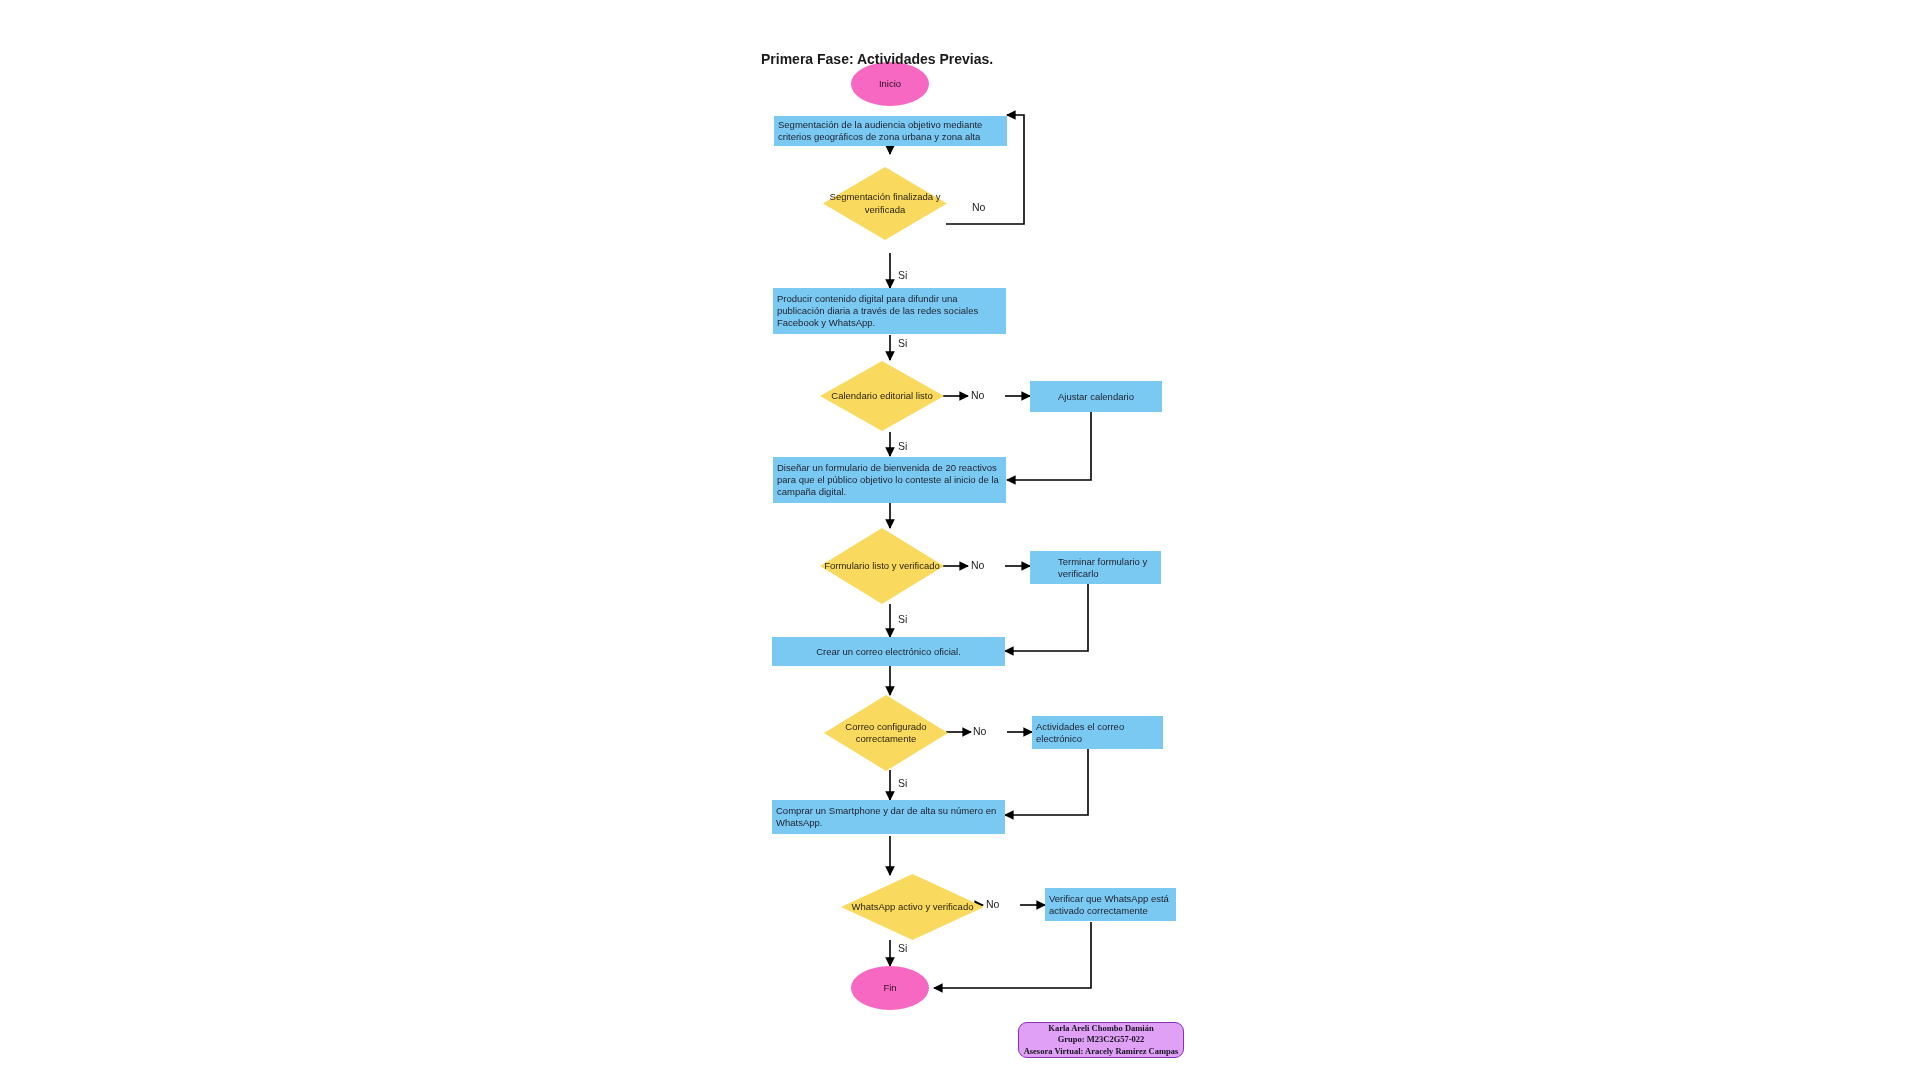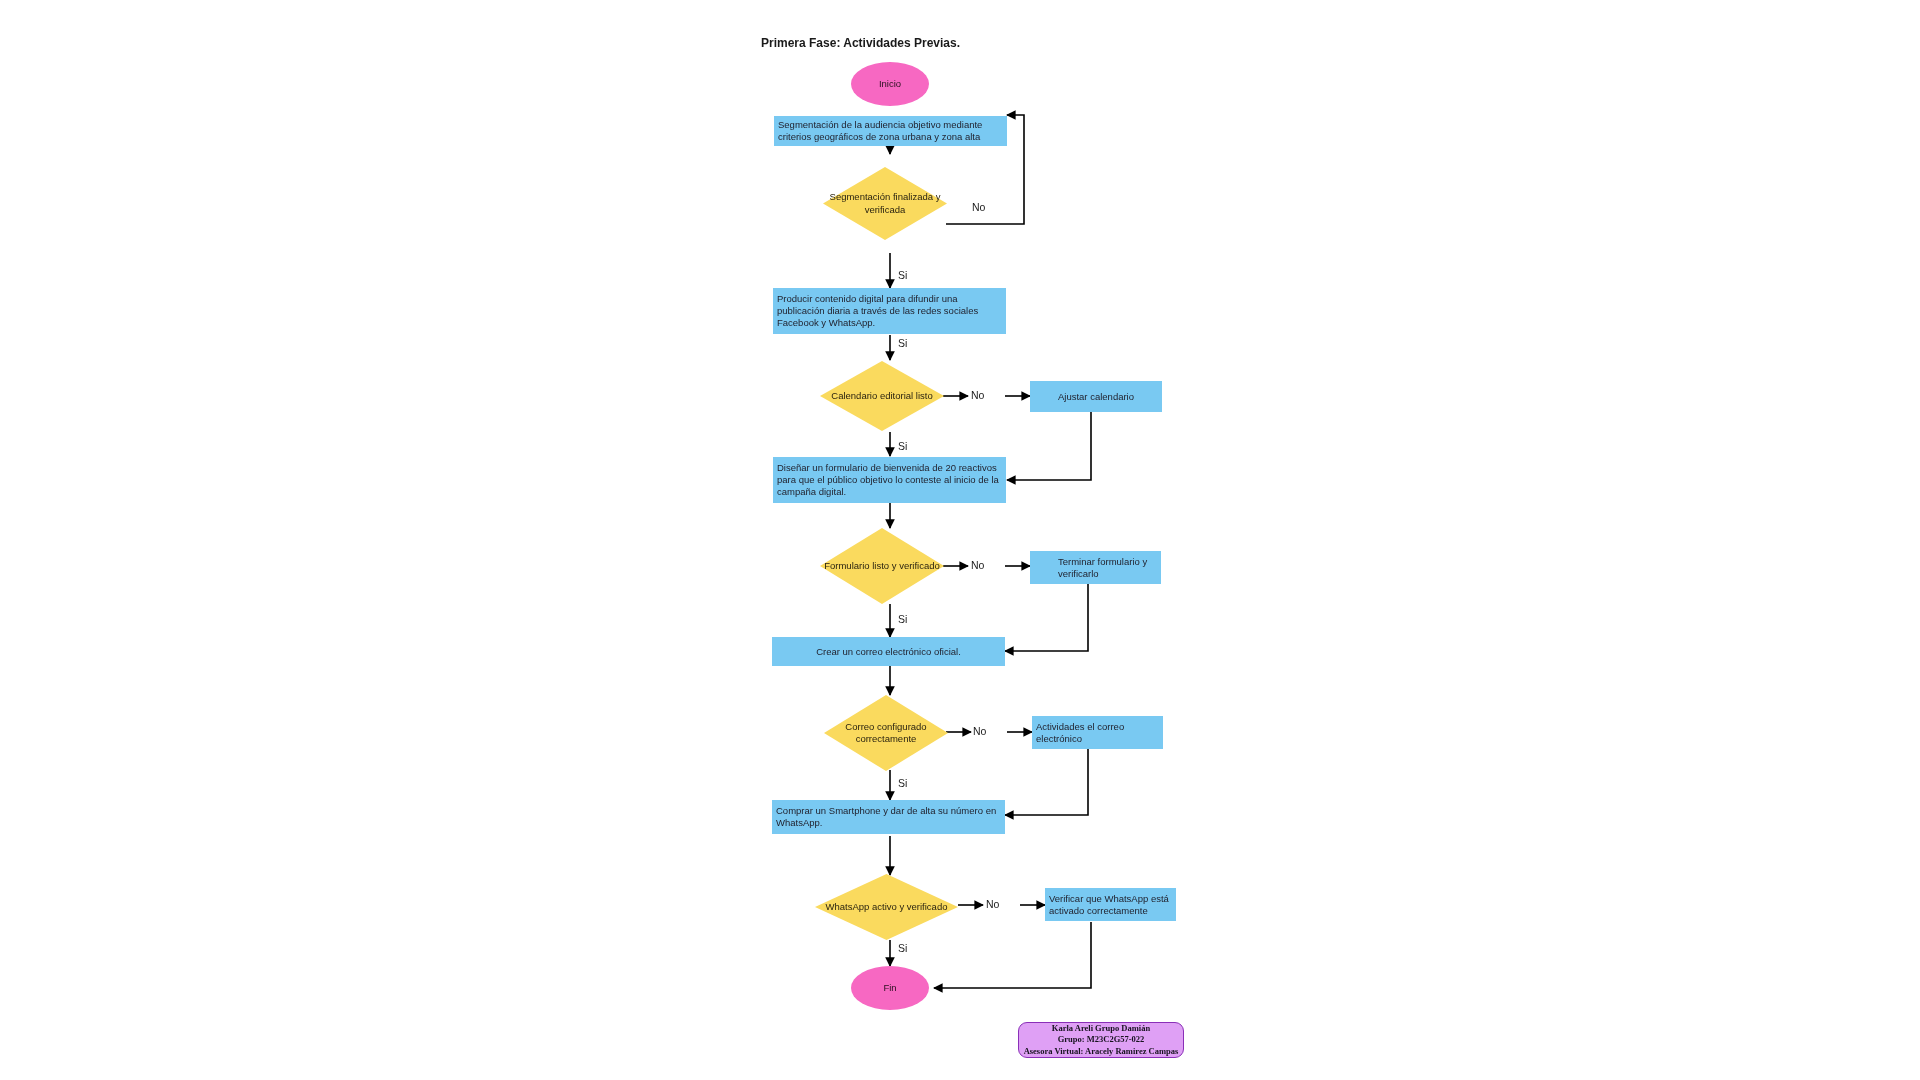--- a/index.html
+++ b/index.html
@@ -35,24 +35,25 @@
     display: flex;
     align-items: center;
     justify-content: center;
     text-align: left;
     line-height: 1.25;
     z-index: 2;
   }
   .title {
     position: absolute;
     font-weight: bold;
-    font-size: 12px;
+    font-size: 14px;
     color: #1a1a1a;
     white-space: nowrap;
     z-index: 3;
+    margin-top: 15px;
   }
   .proc {
     background: #79c9f2;
     color: #1f1f2b;
     font-size: 9.5px;
     padding: 2px 4px;
   }
   .term {
     background: #f768c2;
     color: #2b1020;
@@ -226,34 +227,34 @@
   <div class="edge-label" style="left:898px; top:777px;">Si</div>
 
   <div class="node proc" style="left:1032px; top:716px; width:131px; height:33px;">
     <span>Actividades el correo electrónico</span>
   </div>
 
   <div class="node proc" style="left:772px; top:800px; width:233px; height:34px;">
     <span>Comprar un Smartphone y dar de alta su número en WhatsApp.</span>
   </div>
 
-  <div class="dec-wrap" style="left:815px; top:874px; width:143px; height:66px;">
+  <div class="dec-wrap" style="left:841px; top:874px; width:143px; height:66px;">
     <div class="dec-shape"></div>
     <div class="dec-label">WhatsApp activo y verificado</div>
   </div>
   <div class="edge-label" style="left:986px; top:898px;">No</div>
   <div class="edge-label" style="left:898px; top:942px;">Si</div>
 
   <div class="node proc" style="left:1045px; top:888px; width:131px; height:33px;">
     <span>Verificar que WhatsApp está activado correctamente</span>
   </div>
 
   <div class="node term" style="left:851px; top:966px; width:78px; height:44px;">
     <span>Fin</span>
   </div>
 
   <div class="credit" style="left:1018px; top:1022px; width:164px; height:34px;">
-    <div>Karla Areli Grupo Damián</div>
+    <div>Karla Areli Chombo Damián</div>
     <div>Grupo: M23C2G57-022</div>
     <div>Asesora Virtual: Aracely  Ramirez Campas</div>
   </div>
 
 </div>
 
 </body></html>

